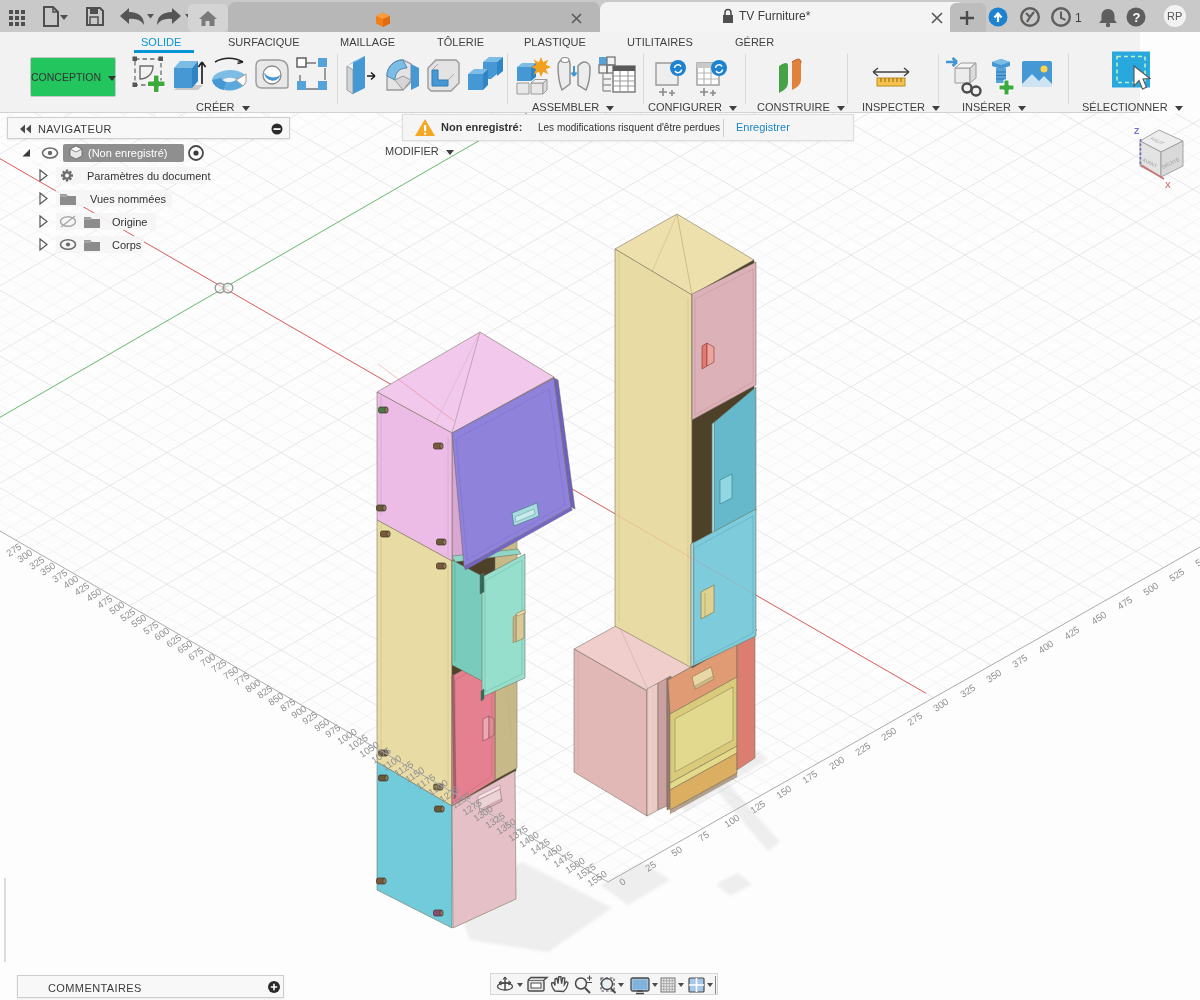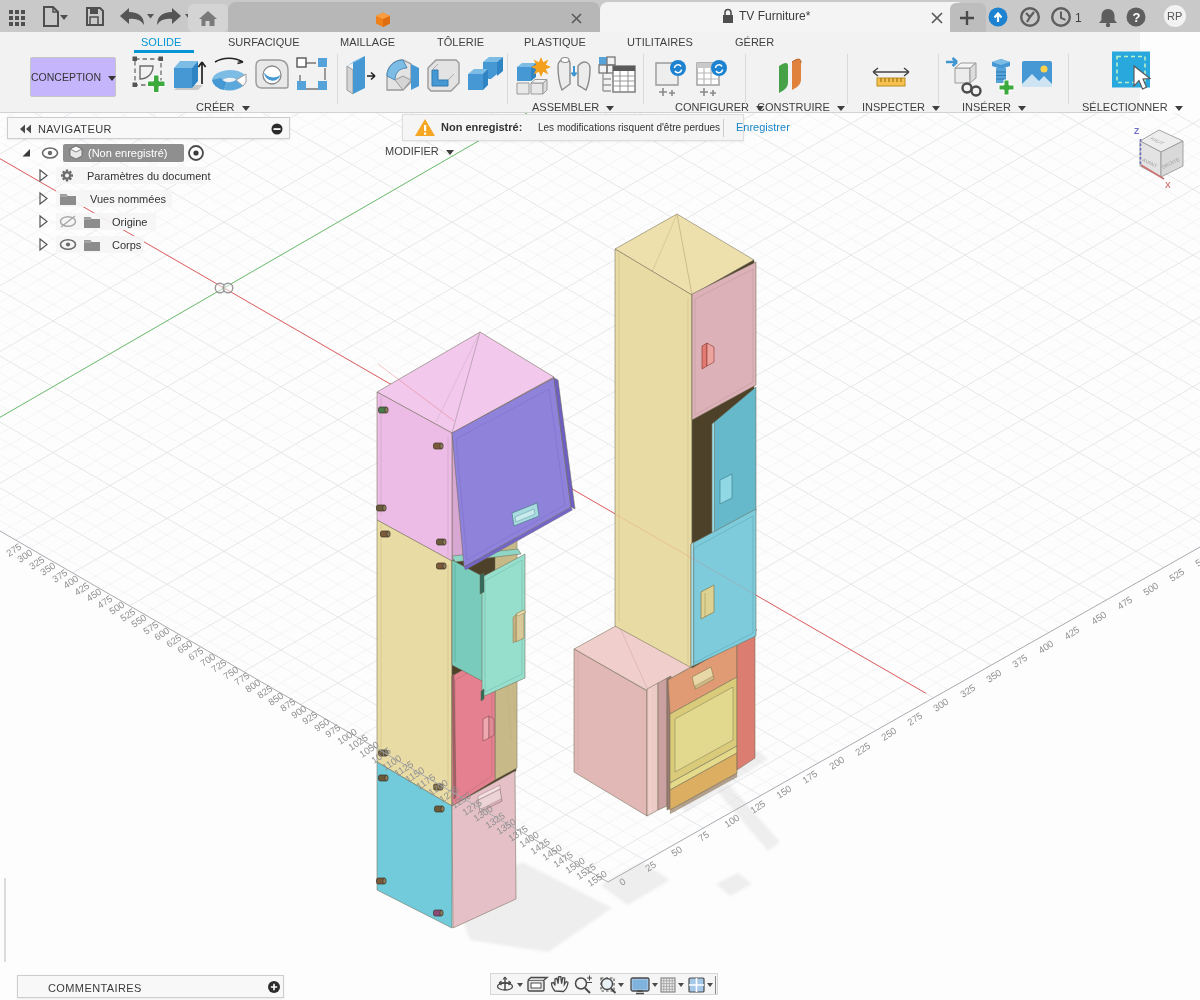--- a/index.html
+++ b/index.html
@@ -10,27 +10,27 @@
   #topbar svg.tbi { position:absolute; top:0; }
   .tab-inactive { position:absolute; left:228px; top:2px; width:372px; height:30px; background:#b7b7b7; border-radius:8px 8px 0 0; }
   .tab-active { position:absolute; left:600px; top:2px; width:365px; height:30px; background:#f4f4f4; border-radius:8px 8px 0 0; }
   .tab-plus { position:absolute; left:950px; top:3px; width:36px; height:29px; background:#bdbdbd; border-radius:6px 6px 0 0; }
   .tabtxt { position:absolute; top:9px; font-size:12px; color:#3c3c3c; }
   
   #ribbon { position:absolute; left:0; top:32px; width:1140px; height:81px; background:#f2f2f2; border-bottom:1px solid #d2d2d2; }
   .rtab { position:absolute; top:4px; font-size:11px; color:#3f3f3f; }
   .rtab.act { color:#0696d7; }
   .runder { position:absolute; left:134px; top:18px; width:60px; height:3px; background:#0696d7; }
-  .gbtn { position:absolute; left:30px; top:25px; width:86px; height:40px; background:#c4b5fd; border:1px solid #c6c6c6; border-radius:2px; font-size:10.5px; color:#333; text-align:center; line-height:38px; white-space:nowrap; }
+  .gbtn { position:absolute; left:30px; top:25px; width:86px; height:40px; background:#22c55e; border:1px solid #c6c6c6; border-radius:2px; font-size:10.5px; color:#333; text-align:center; line-height:38px; white-space:nowrap; }
   .glabel { position:absolute; top:69px; font-size:11px; color:#3f3f3f; white-space:nowrap; }
   .gsep { position:absolute; top:22px; width:1px; height:50px; background:#d9d9d9; }
   .car { display:inline-block; width:0; height:0; border-left:4px solid transparent; border-right:4px solid transparent; border-top:5px solid #3f3f3f; vertical-align:middle; margin-left:4px; }
   
   .panelhdr { position:absolute; background:#f8f8f8; border:1px solid #cbcdd0; box-shadow:0 1px 2px rgba(0,0,0,.08); }
-  #warnbar { position:absolute; left:402px; top:114px; width:342px; height:27px; background:#f5f5f5; border:1px solid #ddd; box-shadow:0 1px 2px rgba(0,0,0,.07); font-size:11px; color:#333; }
+  #warnbar { position:absolute; left:402px; top:114px; width:452px; height:27px; background:#f5f5f5; border:1px solid #ddd; box-shadow:0 1px 2px rgba(0,0,0,.07); font-size:11px; color:#333; }
   #navtools { position:absolute; left:490px; top:973px; width:228px; height:22px; background:#f5f5f5; border:1px solid #d5d5d5; }
   .ncar { position:absolute; width:0; height:0; border-left:3.5px solid transparent; border-right:3.5px solid transparent; border-top:4.5px solid #4a4a4a; top:9px; }
 </style>
 </head>
 <body>
 <svg width="1200" height="887" viewBox="0 113 1200 887" style="position:absolute;left:0;top:113px;">
     <defs>
       <clipPath id="gclip">
         <polygon points="0,113 1200,113 1200,547 608,882 0,531"></polygon>
       </clipPath>
@@ -538,21 +538,21 @@
   <span class="rtab" style="left:340px;">MAILLAGE</span>
   <span class="rtab" style="left:437px;">TÔLERIE</span>
   <span class="rtab" style="left:524px;">PLASTIQUE</span>
   <span class="rtab" style="left:627px;">UTILITAIRES</span>
   <span class="rtab" style="left:735px;">GÉRER</span>
   <div class="gbtn">CONCEPTION <span class="car" style="border-top-color:#333;"></span></div>
 
   <span class="glabel" style="left:196px;">CRÉER <span class="car"></span></span>
   <span class="glabel" style="left:385px;margin-top:44px;">MODIFIER <span class="car"></span></span>
   <span class="glabel" style="left:532px;">ASSEMBLER <span class="car"></span></span>
-  <span class="glabel" style="left:648px;margin-left:27px;">CONFIGURER <span class="car"></span></span>
+  <span class="glabel" style="left:648px;">CONFIGURER <span class="car"></span></span>
   <span class="glabel" style="left:757px;">CONSTRUIRE <span class="car"></span></span>
   <span class="glabel" style="left:862px;">INSPECTER <span class="car"></span></span>
   <span class="glabel" style="left:962px;">INSÉRER <span class="car"></span></span>
   <span class="glabel" style="left:1082px;">SÉLECTIONNER <span class="car"></span></span>
 
   <div class="gsep" style="left:337px;"></div>
   <div class="gsep" style="left:507px;"></div>
   <div class="gsep" style="left:643px;"></div>
   <div class="gsep" style="left:745px;"></div>
   <div class="gsep" style="left:847px;"></div>

